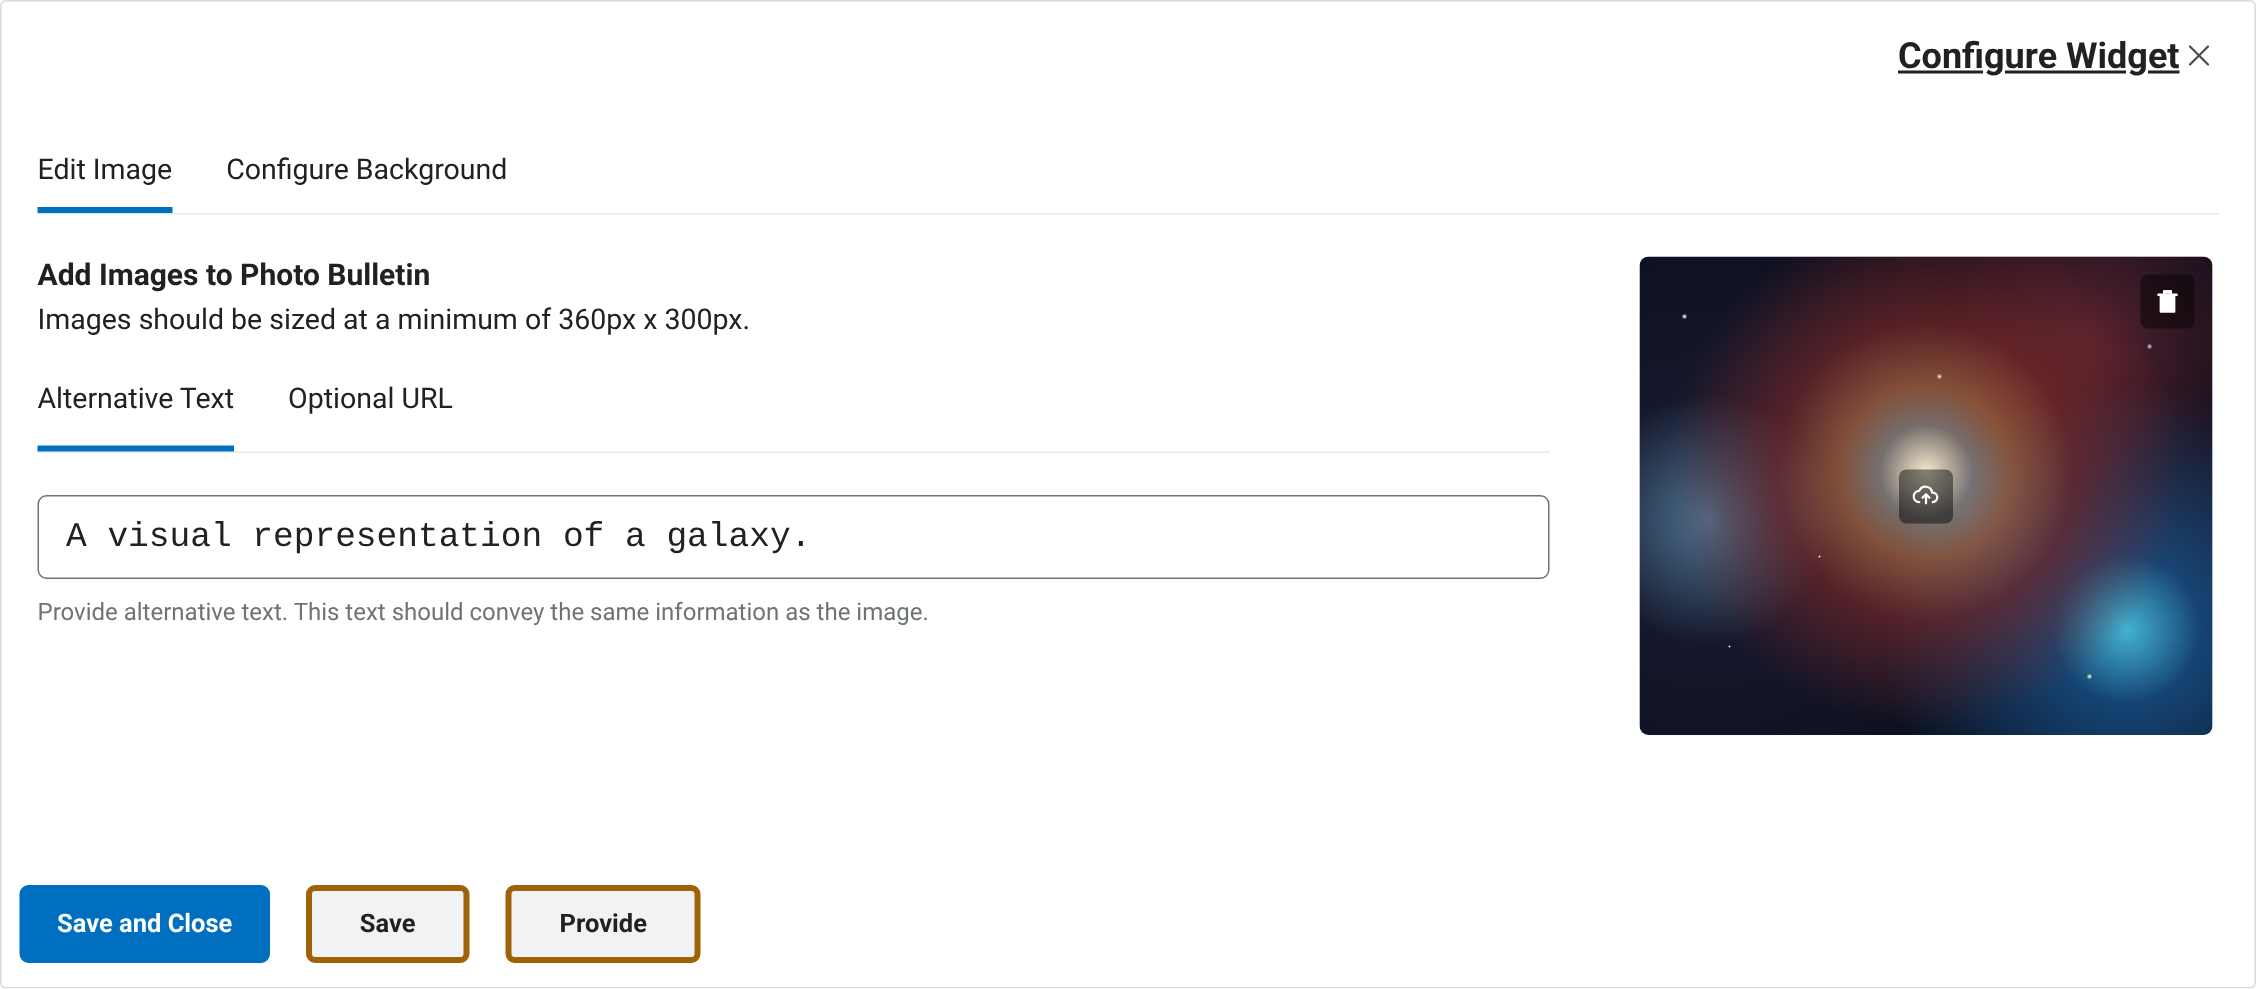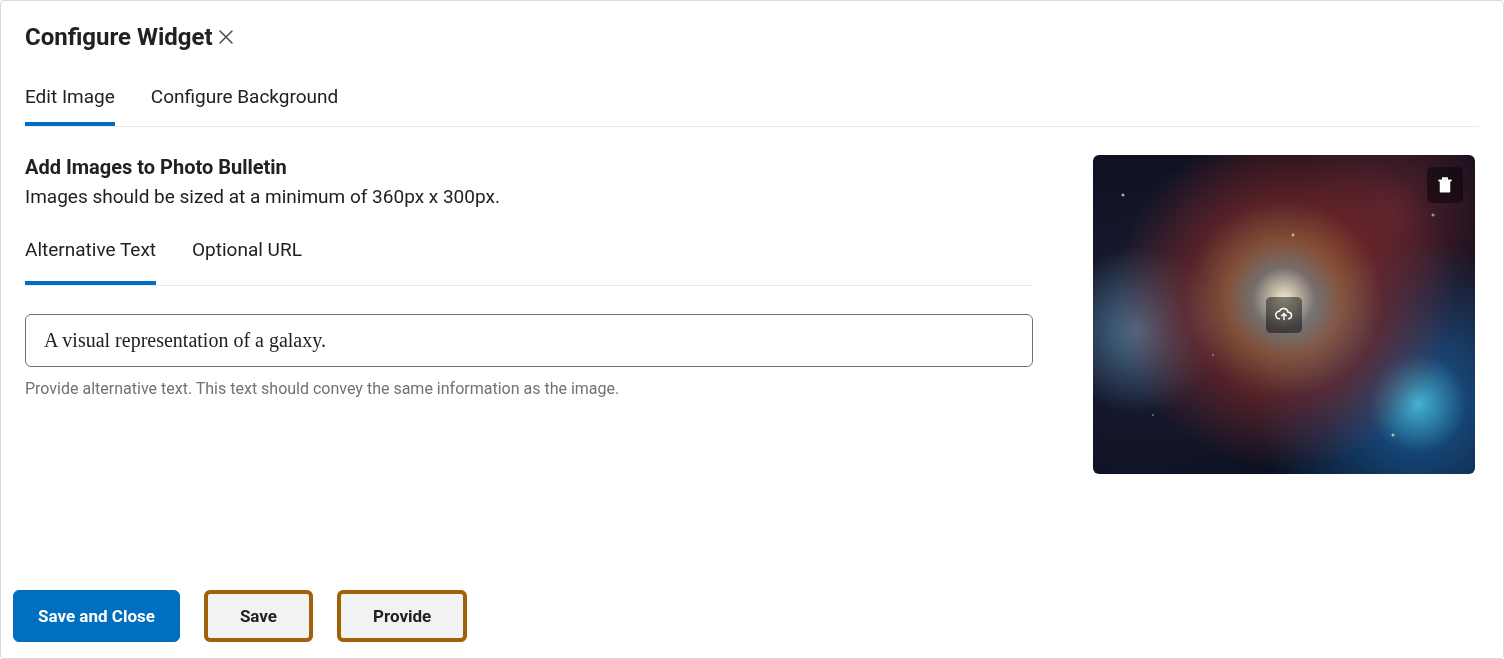--- a/index.html
+++ b/index.html
@@ -12,23 +12,24 @@
       width: 1504px;
       height: 659px;
       border: 1px solid #d9d9d9;
       border-radius: 4px;
       position: relative;
       background: #fff;
       padding: 22px 24px;
     }
     .dialog-header {
       display: flex;
-      justify-content: flex-start;
+      justify-content: flex-end;
       align-items: center;
-      margin-bottom: 34px;
+      margin-bottom: 50px;
+      text-decoration: underline;
     }
     .dialog-title {
       font-size: 24px;
       font-weight: 700;
       color: #202122;
     }
     .close-btn {
       background: none;
       border: none;
       cursor: pointer;
@@ -88,26 +89,26 @@
       padding-bottom: 20px;
       cursor: pointer;
       border-bottom: 4px solid transparent;
     }
     .sub-tab.active {
       border-bottom: 4px solid #006FBF;
     }
 
     .text-input {
       width: 100%;
-      font-size: 20px;
+      font-size: 23px;
       padding: 14px 18px;
       border: 1px solid #6E7376;
       border-radius: 6px;
       color: #202122;
-      font-family: Liberation Serif, serif;
+      font-family: Liberation Mono, monospace;
     }
 
     .helper-text {
       font-size: 16px;
       color: #6E7376;
       margin-top: 12px;
     }
 
     .image-preview {
       width: 382px;

